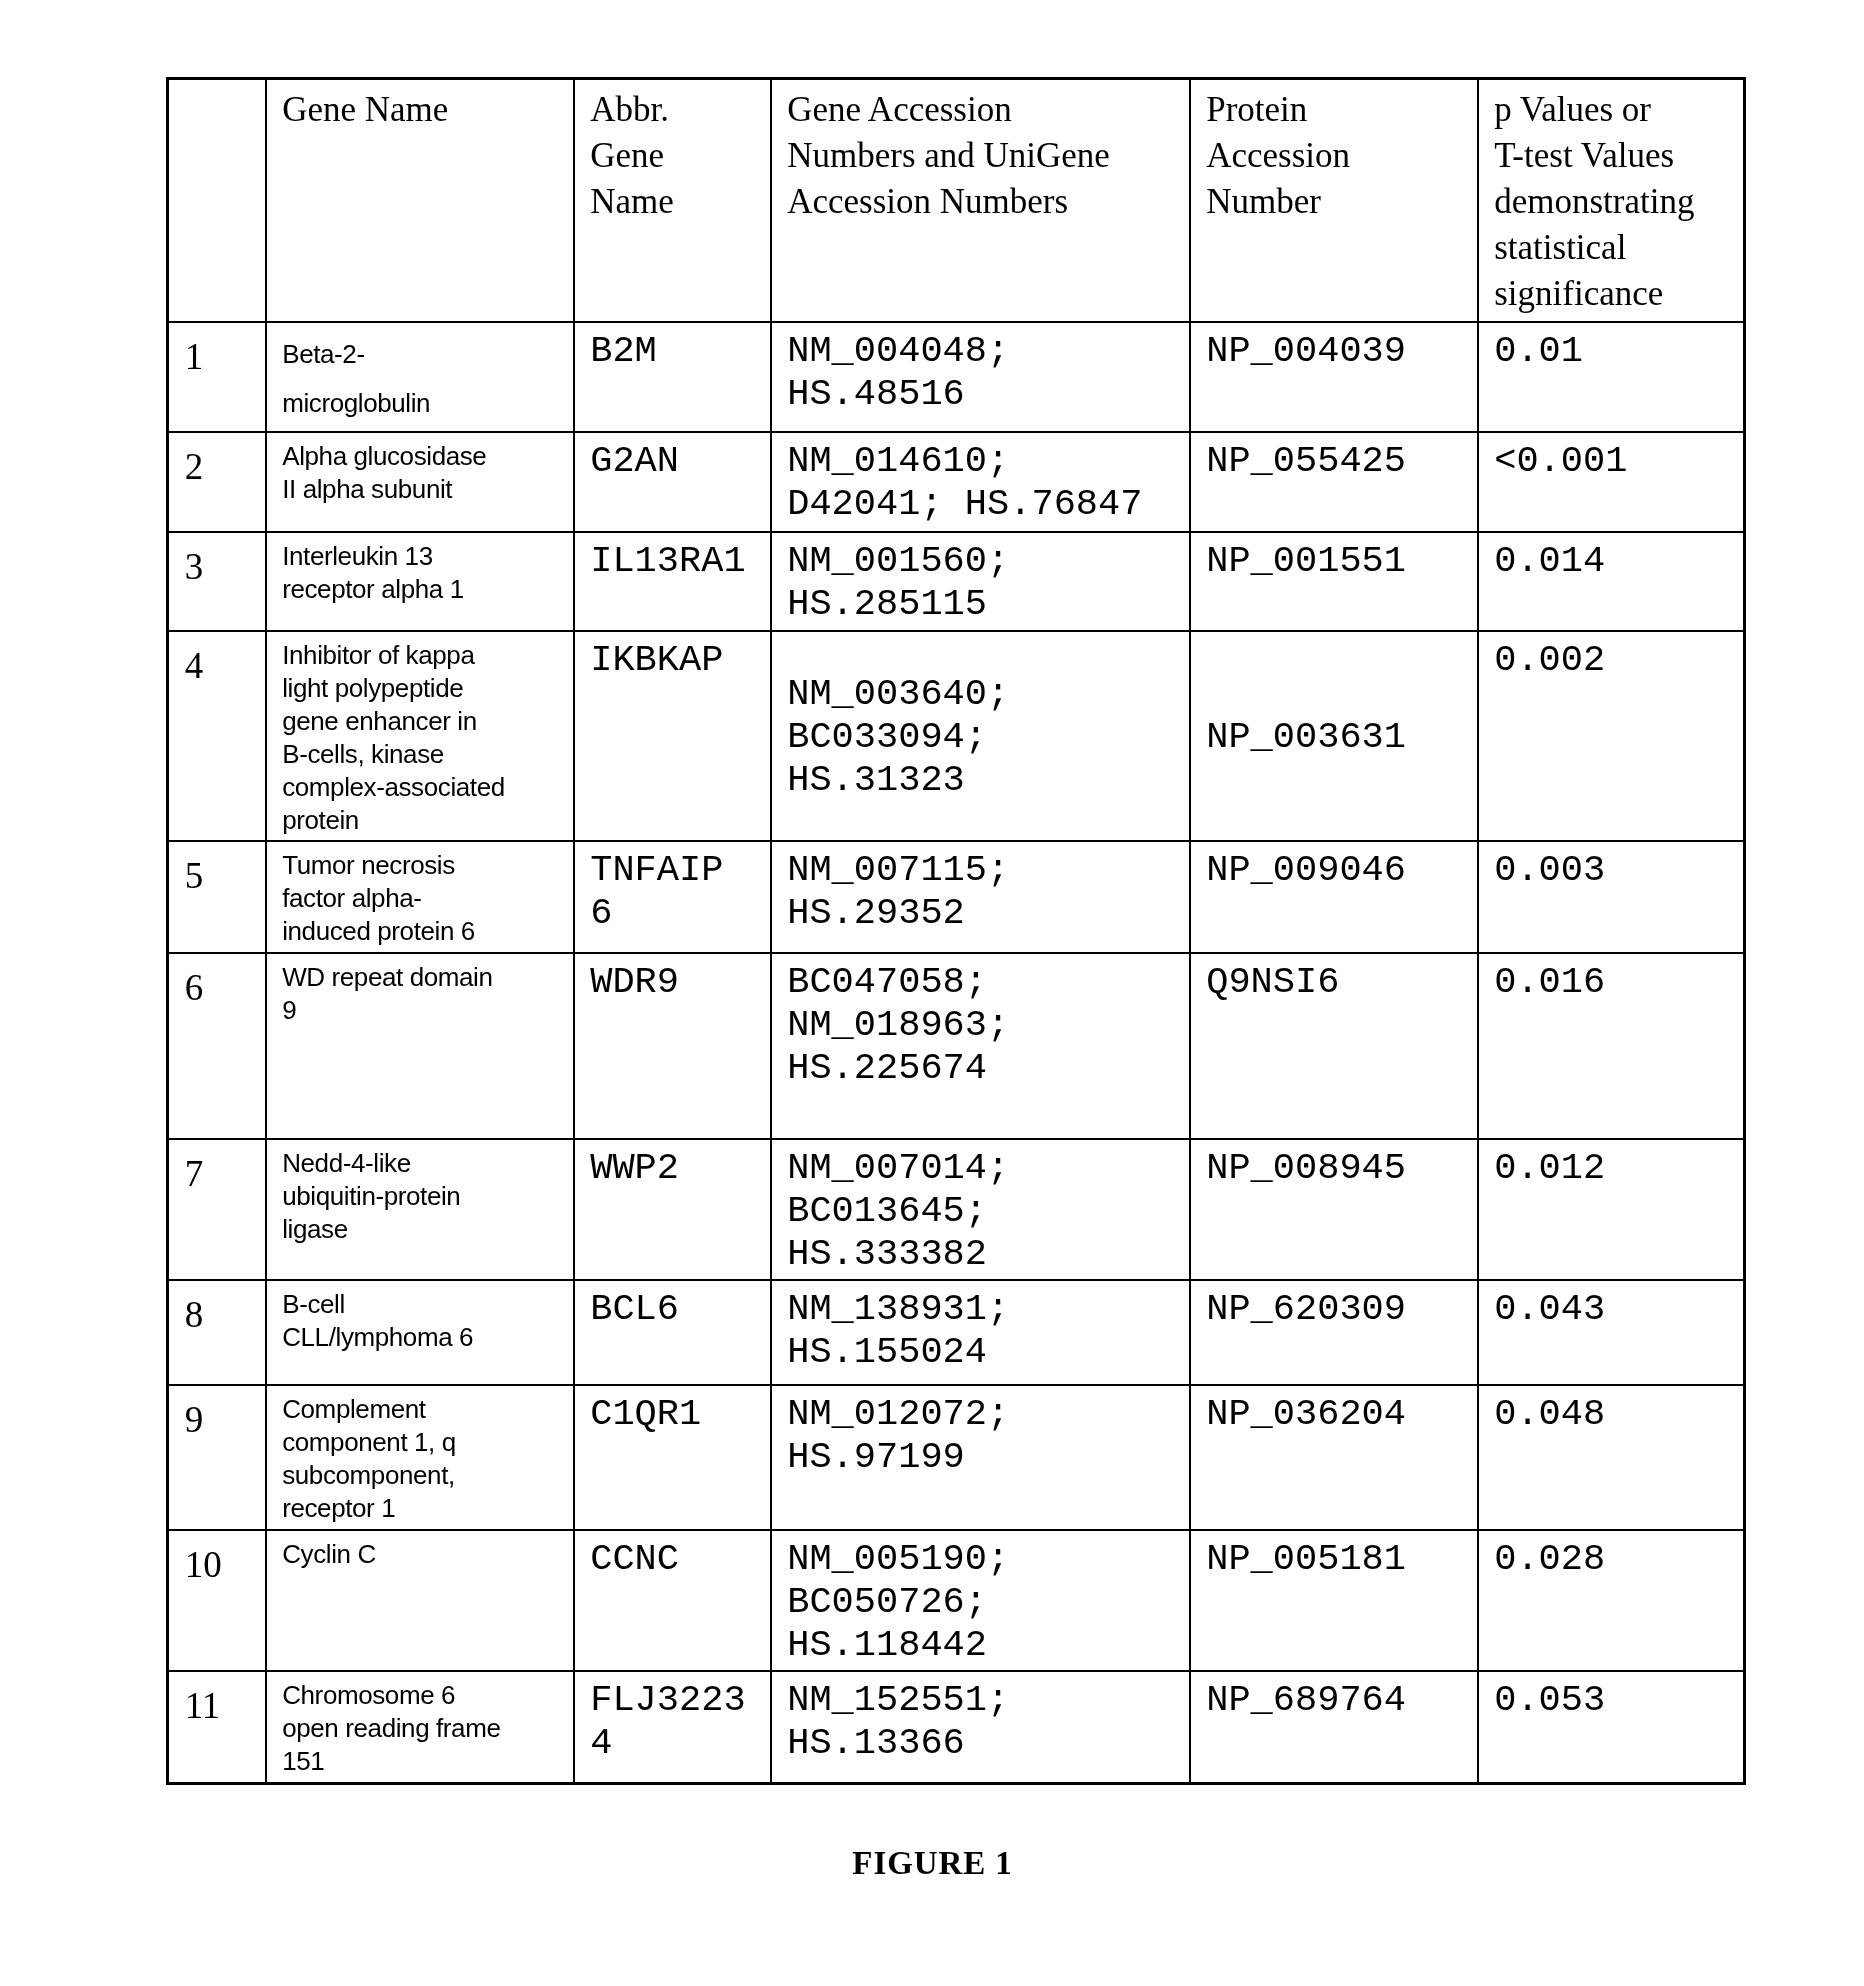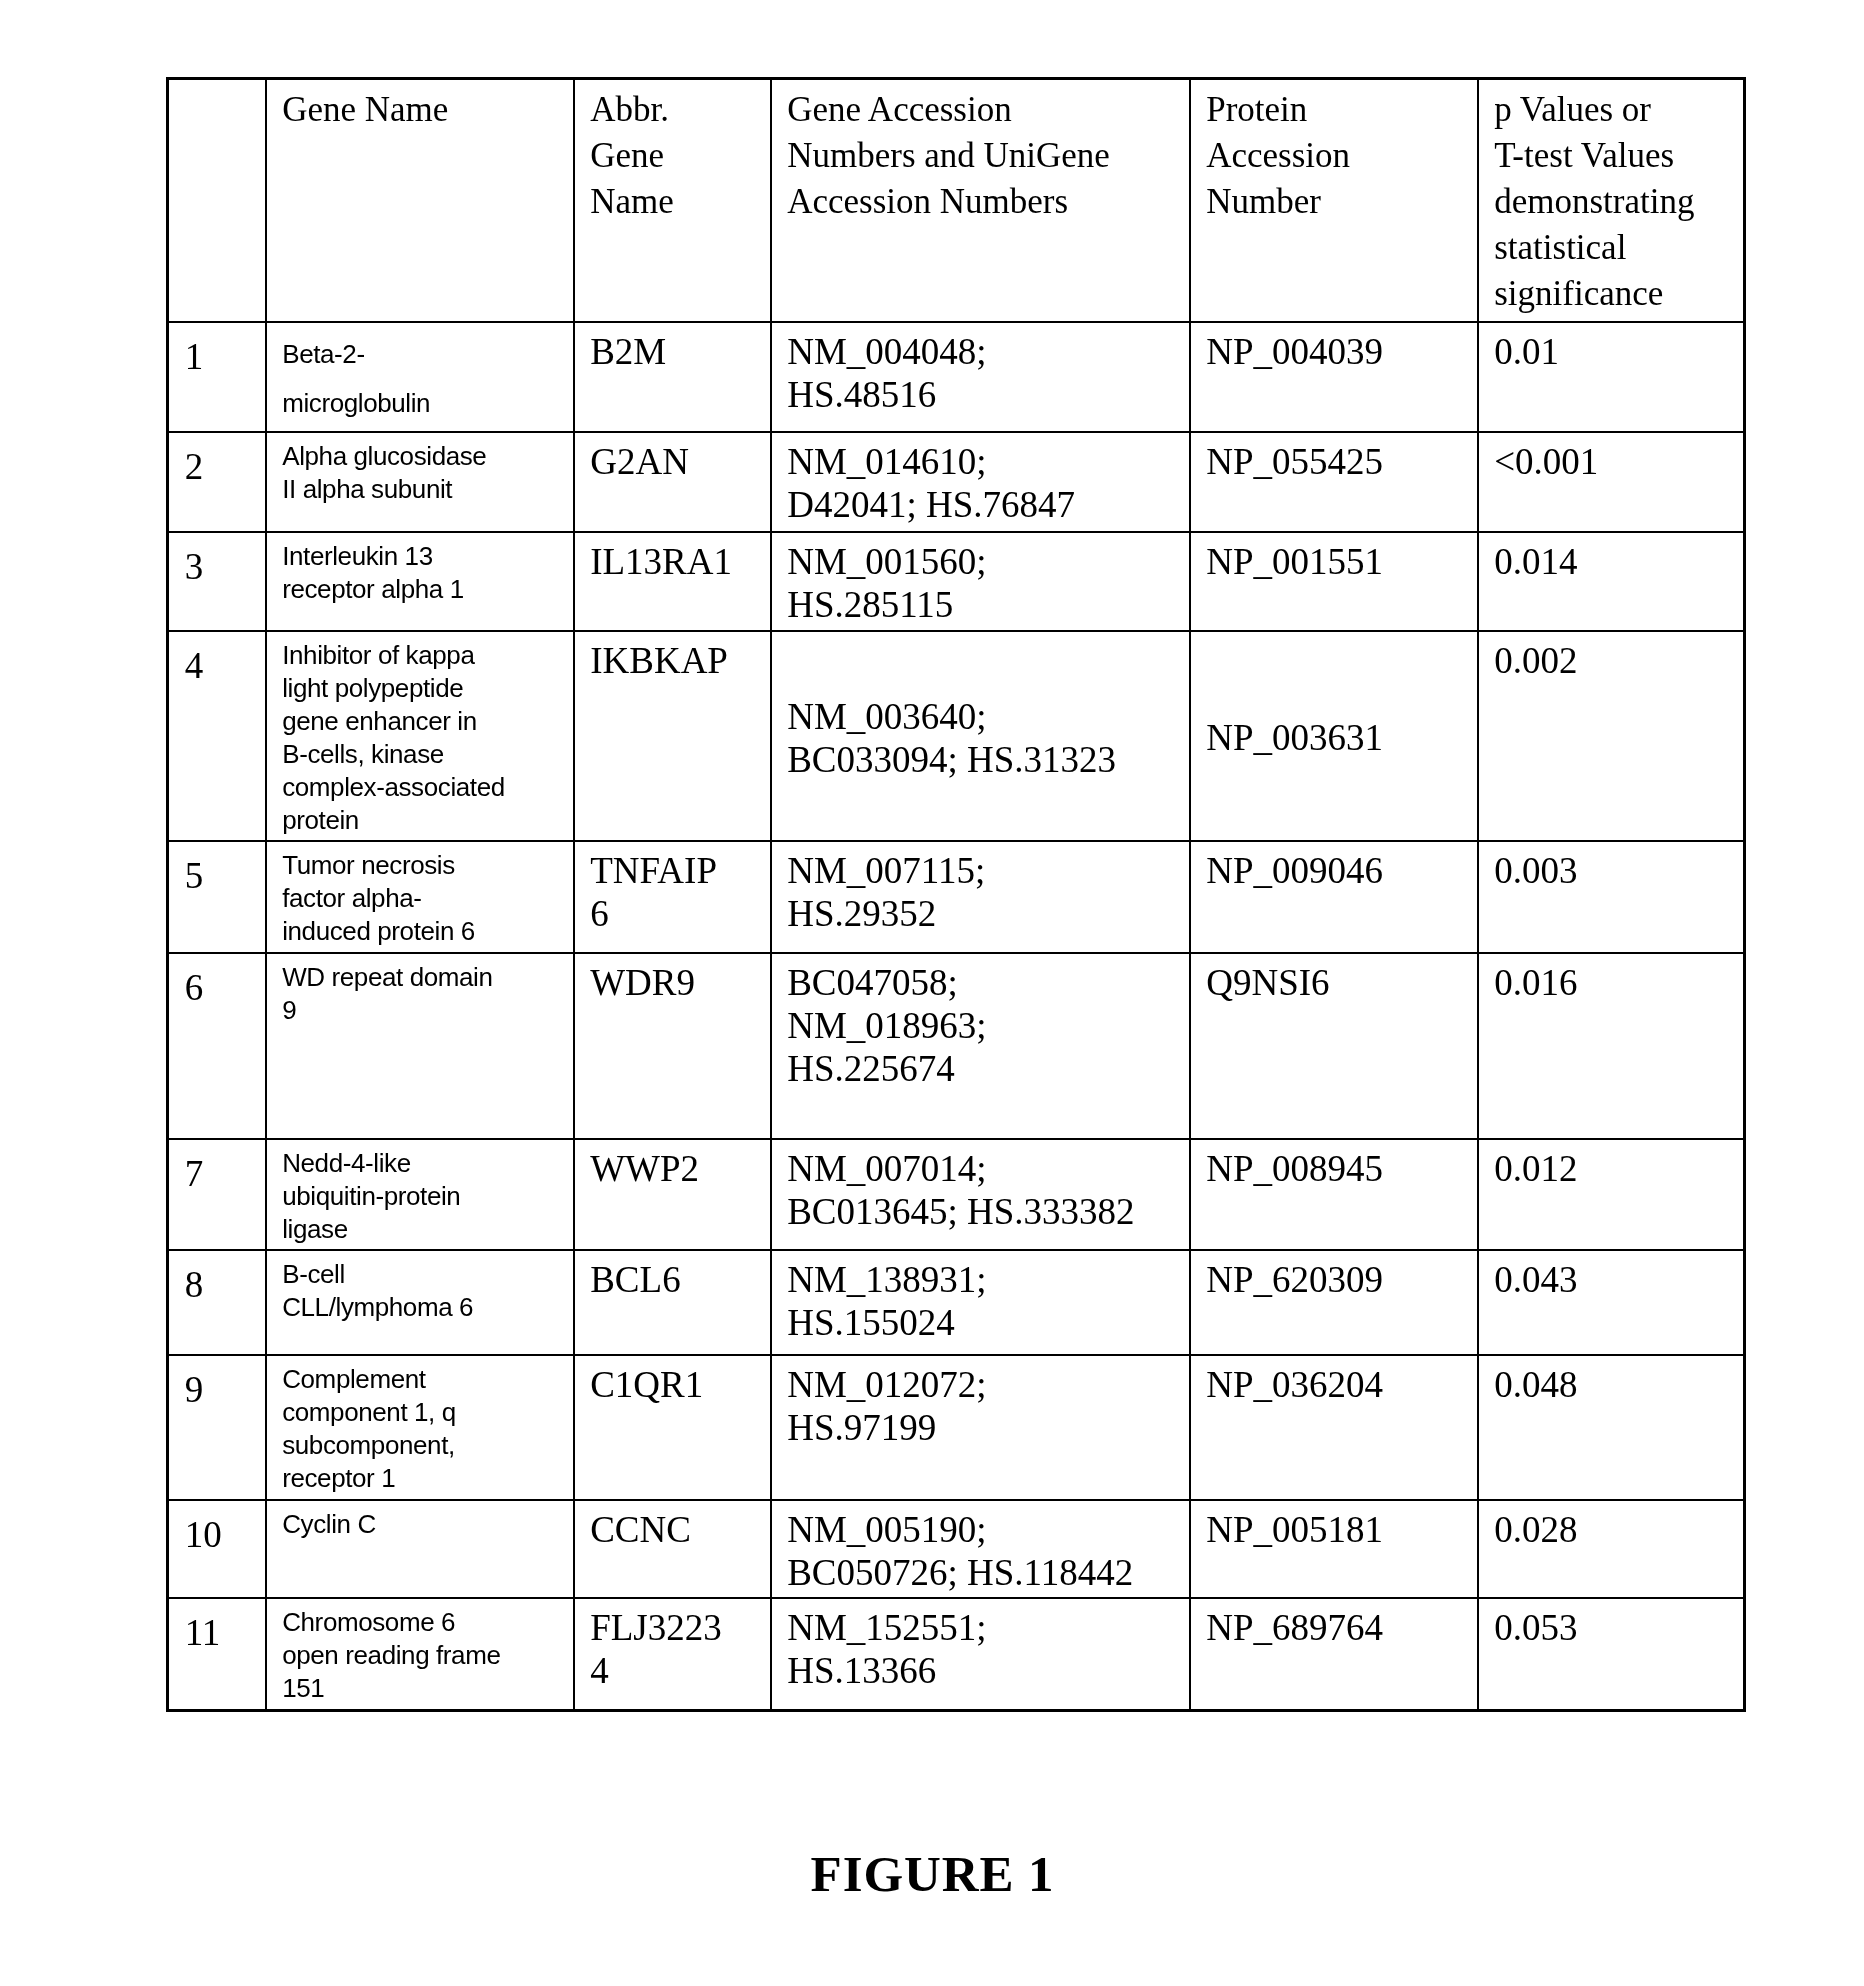--- a/index.html
+++ b/index.html
@@ -13,36 +13,36 @@
     border: 3.5px solid #000;
   }
   table.gene-table td, table.gene-table th {
     border: 2.6px solid #000;
     vertical-align: top;
     padding: 7px 12.2px 3.5px 15.7px;
     text-align: left;
     font-weight: normal;
   }
   .hdr { font-family: "Liberation Serif", "DejaVu Serif", serif; font-size: 35px; line-height: 46px; }
-  .serif { font-family: Liberation Serif, serif; font-size: 37px; line-height: 43px; }
+  .serif { font-family: Liberation Mono, monospace; font-size: 37px; line-height: 43px; }
   .sans { font-family: "Liberation Sans", "DejaVu Sans", sans-serif; font-size: 26px; line-height: 33px; letter-spacing: -0.4px; margin-left: 44px; }
   .num { font-family: "Liberation Serif", "DejaVu Serif", serif; font-size: 37px; line-height: 43px; padding-top: 12.2px !important; }
   .acc { white-space: pre-line; }
   .mid { vertical-align: middle !important; }
   tr.h-head { height: 224px; }
   tr.r1 { height: 93px; } tr.r2 { height: 100px; } tr.r3 { height: 91px; }
   tr.r4 { height: 206px; } tr.r5 { height: 100px; } tr.r6 { height: 186px; }
   tr.r7 { height: 98px; } tr.r8 { height: 105px; } tr.r9 { height: 135px; }
   tr.r10 { height: 92px; } tr.r11 { height: 103px; } tr.r12 { height: 104px; }
   .r1 .gname { line-height: 49px; }
   .figure-caption {
     position: absolute; left: 0; width: 1865px; top: 1845px;
     text-align: center;
     font-family: "Liberation Serif", "DejaVu Serif", serif;
-    font-weight: bold; font-size: 51px; letter-spacing: 0.9px;
+    font-weight: bold; font-size: 33px; letter-spacing: 0.9px;
   }
 </style>
 </head>
 <body>
 
 <div class="sheet">
   <table class="gene-table">
     <colgroup>
       <col style="width:98px">
       <col style="width:308px">

